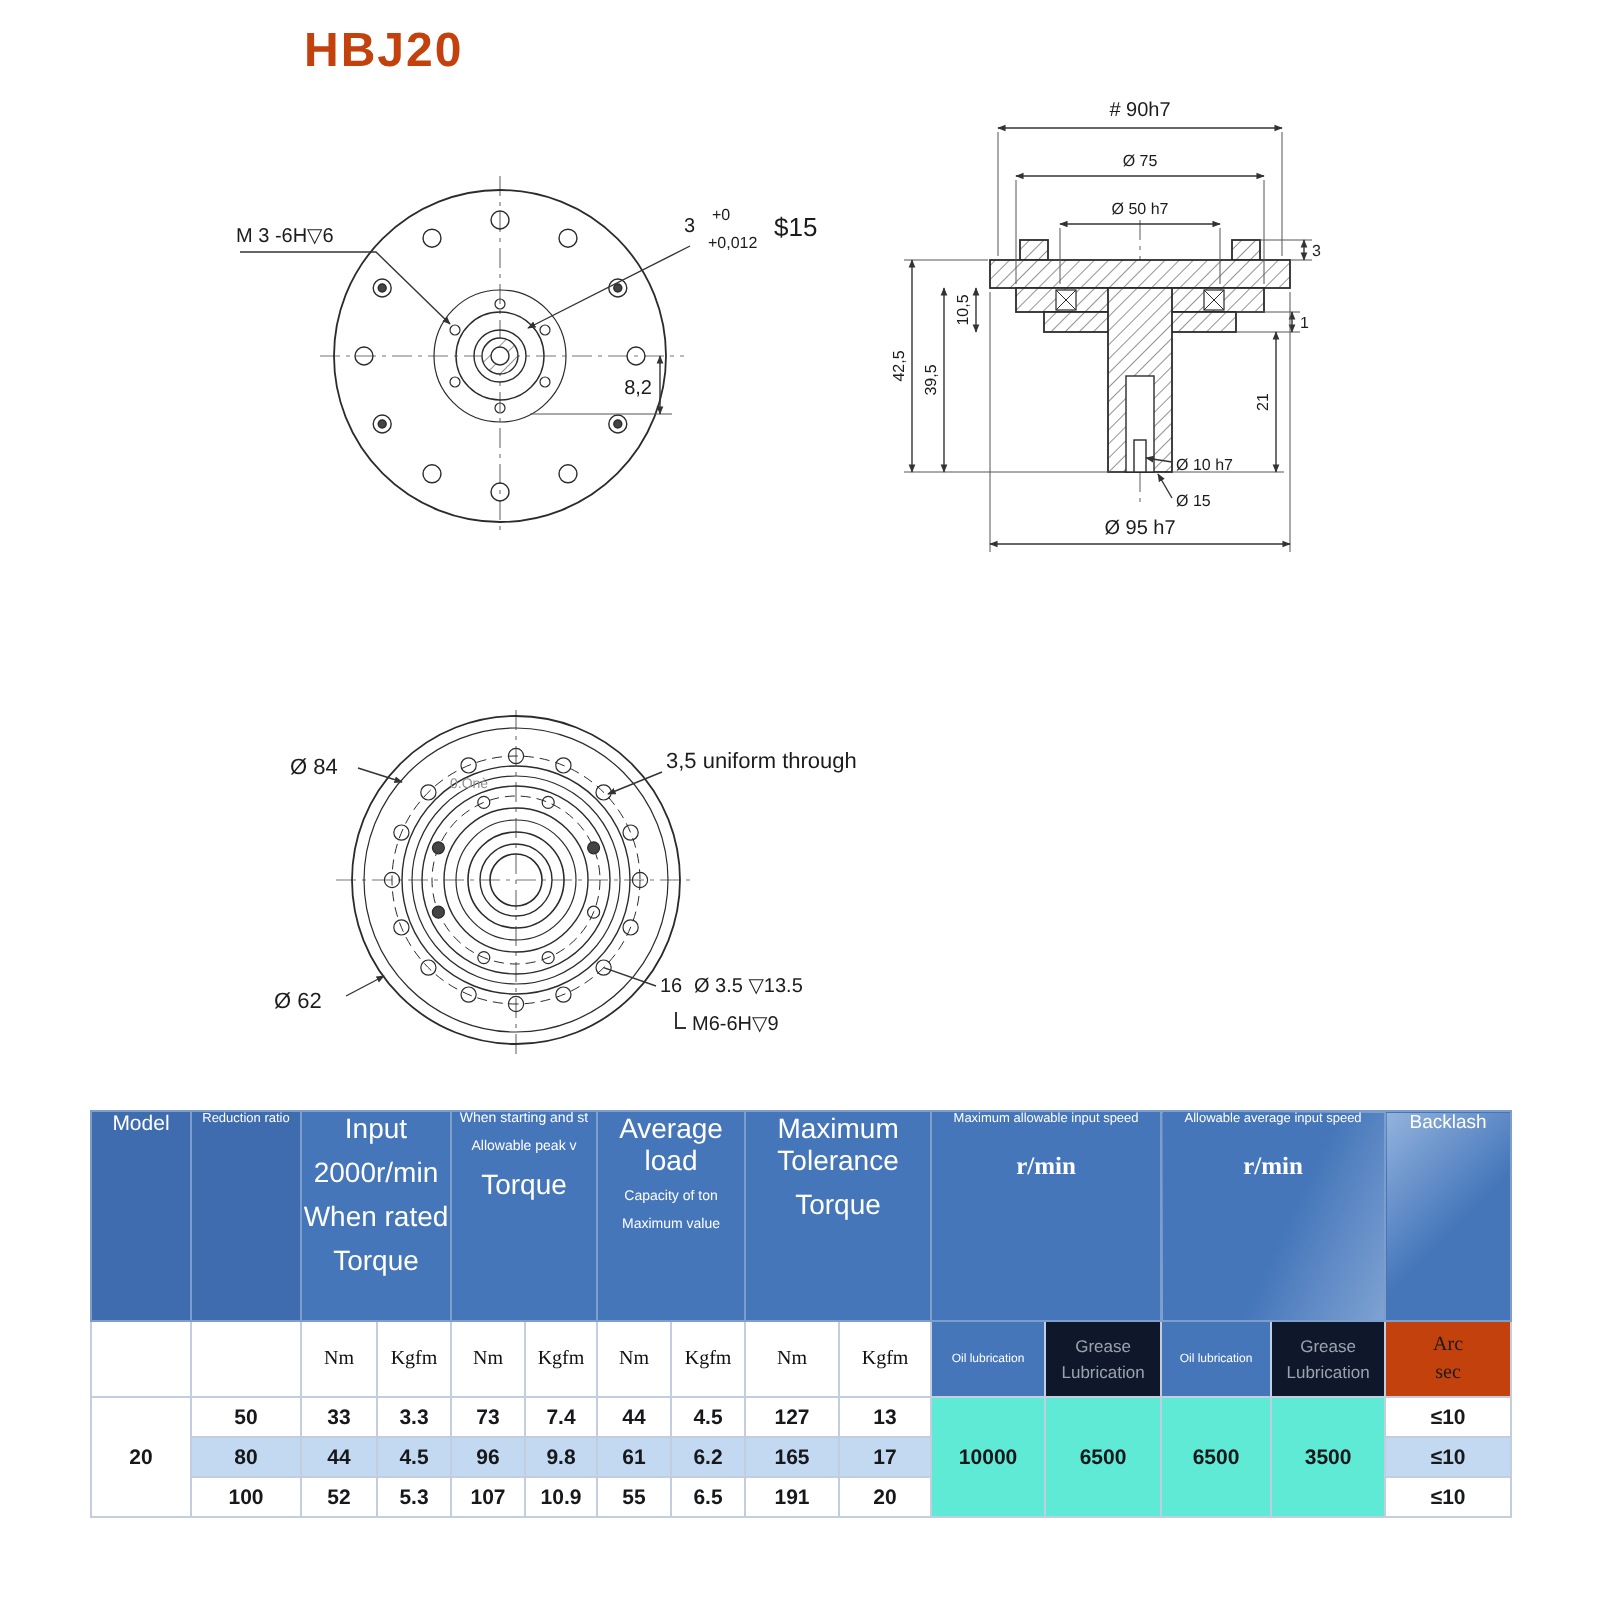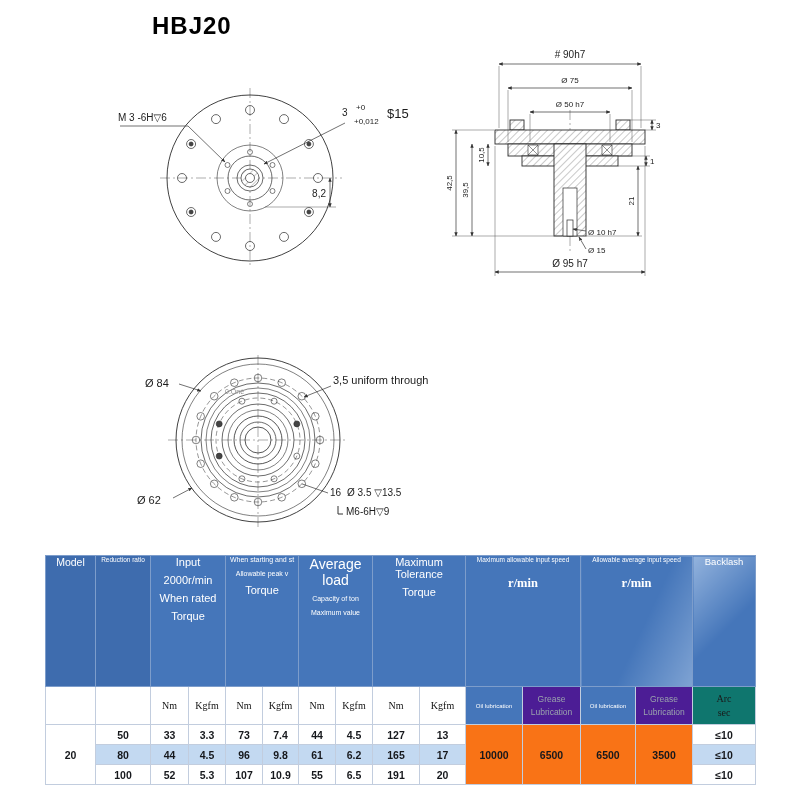--- a/index.html
+++ b/index.html
@@ -1,58 +1,58 @@
 <!DOCTYPE html>
 <html><head>
 <meta charset="utf-8">
 <style>
   * { margin:0; padding:0; box-sizing:border-box; }
   html,body { width:800px; height:800px; background:#ffffff; font-family:"Liberation Sans",sans-serif; position:relative; overflow:hidden; }
-  .page-title { position:absolute; left:152px; top:12px; font-size:24px; font-weight:bold; color:#000000; letter-spacing:1px; }
+  .page-title { position:absolute; left:152px; top:12px; font-size:24px; font-weight:bold; color:#c2410c; letter-spacing:1px; }
 
   svg { position:absolute; }
   svg text { font-family:"Liberation Sans",sans-serif; fill:#1c1c1c; }
   .dt  { font-size:10px; }
   .dts { font-size:8px; }
   .dtb { font-size:13px; }
   .faint { fill:#909090; font-size:7px; }
 
   
   .spec-table { position:absolute; left:45px; top:555px; width:710px; border-collapse:collapse; table-layout:fixed; }
   .spec-table th, .spec-table td { border:1px solid #c2cdde; text-align:center; vertical-align:middle; padding:0; overflow:hidden; }
-  .hrow th { height:131px; vertical-align:top; }
+  .hrow th { height:105px; vertical-align:top; }
   .subrow th { height:38px; font-weight:normal; }
   .drow td { height:20px; font-size:10.5px; font-weight:600; color:#16181c; background:#fff; }
 
   th.blue { background:#4576ba; color:#fff; font-weight:normal; border-color:#7d9dcb; }
   th.blue-dk { background:#3e6cae; }
   th.grad1 { background:linear-gradient(115deg,#4576ba 55%,#7fa3d3); }
   th.grad2 { background:linear-gradient(135deg,#93b3dd,#4576ba 55%); }
 
   .model-h { padding-top:60px; font-size:10.5px; }
   .ratio-h { padding-top:74px; font-size:6.5px; }
-  .hl-lg { font-size:11px; margin-bottom:6px; }
+  .hl-lg { font-size:14px; margin-bottom:6px; }
   .hl-md { font-size:14px;  margin-bottom:7px; }
   .hl-sm { font-size:7px;  margin-bottom:7px; }
   .hl-xs { font-size:6.5px; margin-bottom:13px; }
   .pt-top  { padding-top:13px; }
   .pt-mid  { padding-top:17px; }
   .pt-deep { padding-top:31px; }
   .pt-speed{ padding-top:27px;margin-top:22px; }
   .pt-back { padding-top:44px; font-size:9.5px; }
   .rmin { font-size:12.5px; font-weight:bold; font-family:"Liberation Serif",serif; }
 
   .unit { font-size:10px; color:#111; font-family:"Liberation Serif",serif; background:#fff;margin-left:44px; }
   .oil  { background:#4576ba; color:#fff; font-size:6px; border-color:#7d9dcb; }
-  .grease { background:#4c1d95; color:#9aa3ad; font-size:8.5px; line-height:1.5; }
-  .arc { background:#0f766e; color:#1a1a1a; font-size:10px; font-weight:bold; font-family:"Liberation Serif",serif; line-height:1.4; }
+  .grease { background:#0f172a; color:#9aa3ad; font-size:8.5px; line-height:1.5; }
+  .arc { background:#c2410c; color:#1a1a1a; font-size:10px; font-weight:bold; font-family:"Liberation Serif",serif; line-height:1.4; }
   .empty-sub { background:#fff; }
 
   tr.hl td { background:#c3d9f1; }
-  td.speed-cell { background:#f97316; }
+  td.speed-cell { background:#5eead4; }
 </style>
 </head>
 <body>
 
 <div class="page-title">HBJ20</div>
 
 <svg style="left:90px;top:85px;" width="330" height="195" viewBox="0 0 330 195">
   <defs>
     <marker id="arr" viewBox="0 0 10 10" refX="9" refY="5" markerWidth="6" markerHeight="6" orient="auto-start-reverse">
       <path d="M0,1 L10,5 L0,9 z" fill="#333"></path>

